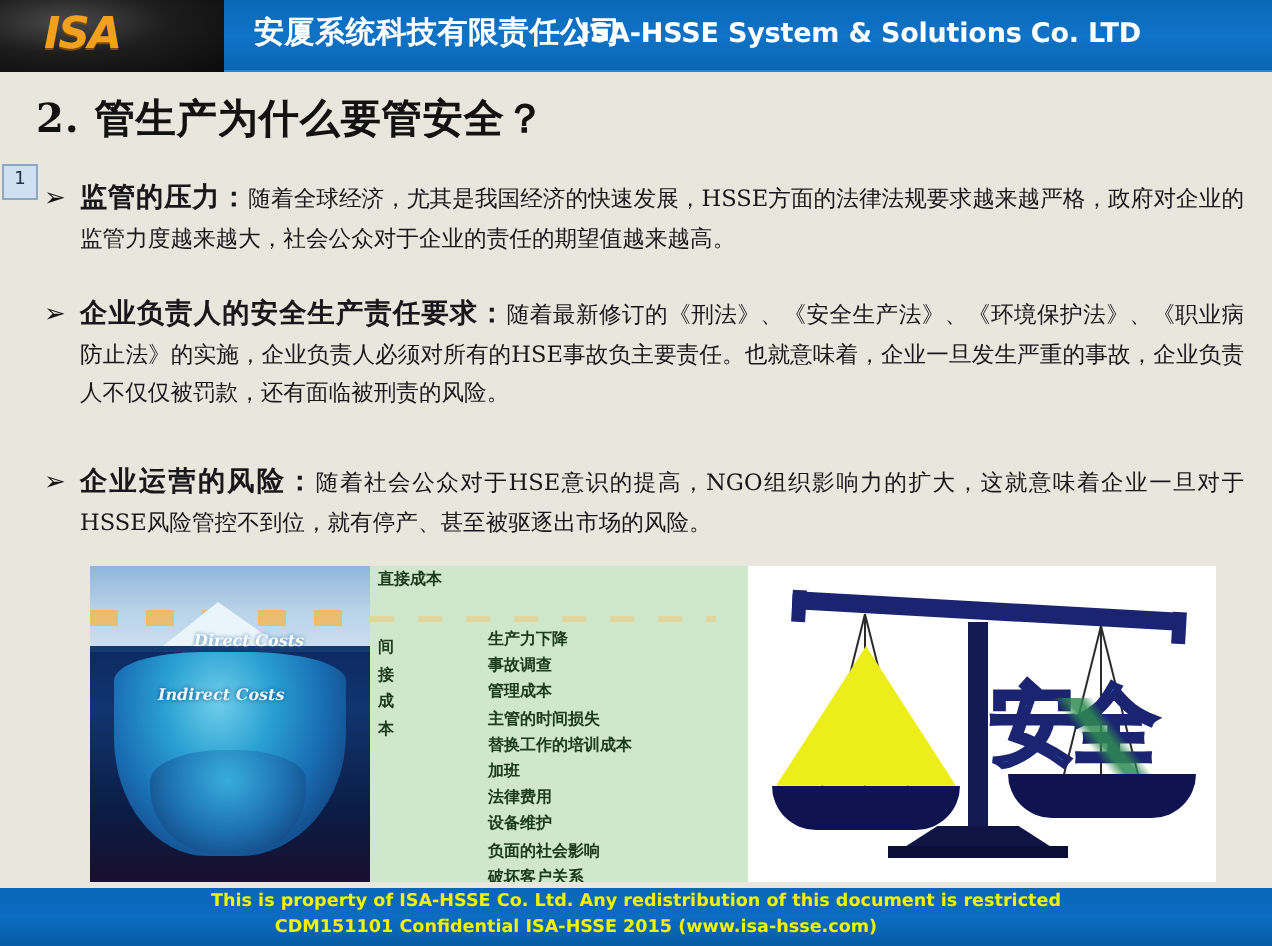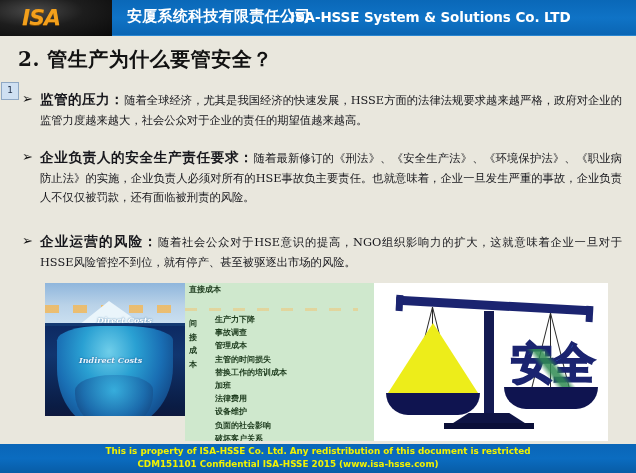--- a/index.html
+++ b/index.html
@@ -122,21 +122,21 @@
     letter-spacing: 0.4px;
   }
   #b1 { top: 90px; }
   #b2 { top: 148px; }
   #b3 { top: 232px; }
 
   
   #fig-iceberg {
     position: absolute;
     left: 45px; top: 283px;
-    width: 140px; height: 133px;
+    width: 140px; height: 158px;
     overflow: hidden;
     background: #0b1d4e;
   }
   .ice-sky {
     position: absolute; left: 0; top: 0;
     width: 140px; height: 40px;
     background: linear-gradient(180deg, #8fb6dc 0%, #b9d2e8 55%, #cadff0 100%);
   }
   .ice-clouds {
     position: absolute; left: 0; top: 22px;
@@ -178,21 +178,21 @@
   }
   .ice-lbl-direct {
     position: absolute; left: 52px; top: 32px;
     font-family: "DejaVu Serif", serif;
     font-style: italic; font-weight: bold;
     font-size: 8px; color: #ffffff;
     text-shadow: 0 0 2px #2d6fa3;
     white-space: nowrap;
   }
   .ice-lbl-indirect {
-    position: absolute; left: 34px; top: 72px;
+    position: absolute; left: 34px; top: 59px;
     font-family: "DejaVu Serif", serif;
     font-style: italic; font-weight: bold;
     font-size: 8px; color: #eaf7ff;
     text-shadow: 0 0 2px #10457e;
     white-space: nowrap;
   }
 
   
   #fig-costs {
     position: absolute;
@@ -224,21 +224,21 @@
     width: 12px;
     font-size: 8px; font-weight: bold; color: #1c3a1c;
     line-height: 13.5px;
   }
   #fig-costs .vlabel span { display: block; }
   #fig-costs .ind-list {
     position: absolute; left: 30px; top: 30px;
     font-size: 8px; font-weight: bold; color: #1c3a1c;
     line-height: 13.2px;
   }
-  #fig-costs .ind-list span { display: block; white-space: nowrap; }
+  #fig-costs .ind-list span { display: block; white-space: nowrap; margin-left: 29px; }
 
   
   #fig-scales {
     position: absolute;
     left: 374px; top: 283px;
     width: 234px; height: 158px;
     background: #ffffff;
     overflow: hidden;
   }
   .sc-post {
@@ -299,21 +299,21 @@
     background: #0f1450;
     border-radius: 0 0 48px 48px;
   }
   .sc-pan-r {
     position: absolute; left: 130px; top: 104px;
     width: 94px; height: 22px;
     background: #0f1450;
     border-radius: 0 0 48px 48px;
   }
   .sc-anquan {
-    position: absolute; left: 132px; top: 56px;
+    position: absolute; left: 116px; top: 56px;
     width: 92px;
     font-family: "DejaVu Sans", sans-serif;
     font-size: 43px;
     font-weight: bold;
     line-height: 48px;
     color: #3b82f6;
     -webkit-text-stroke: 2px #1b2470;
     text-align: center;
     letter-spacing: -2px;
     white-space: nowrap;

